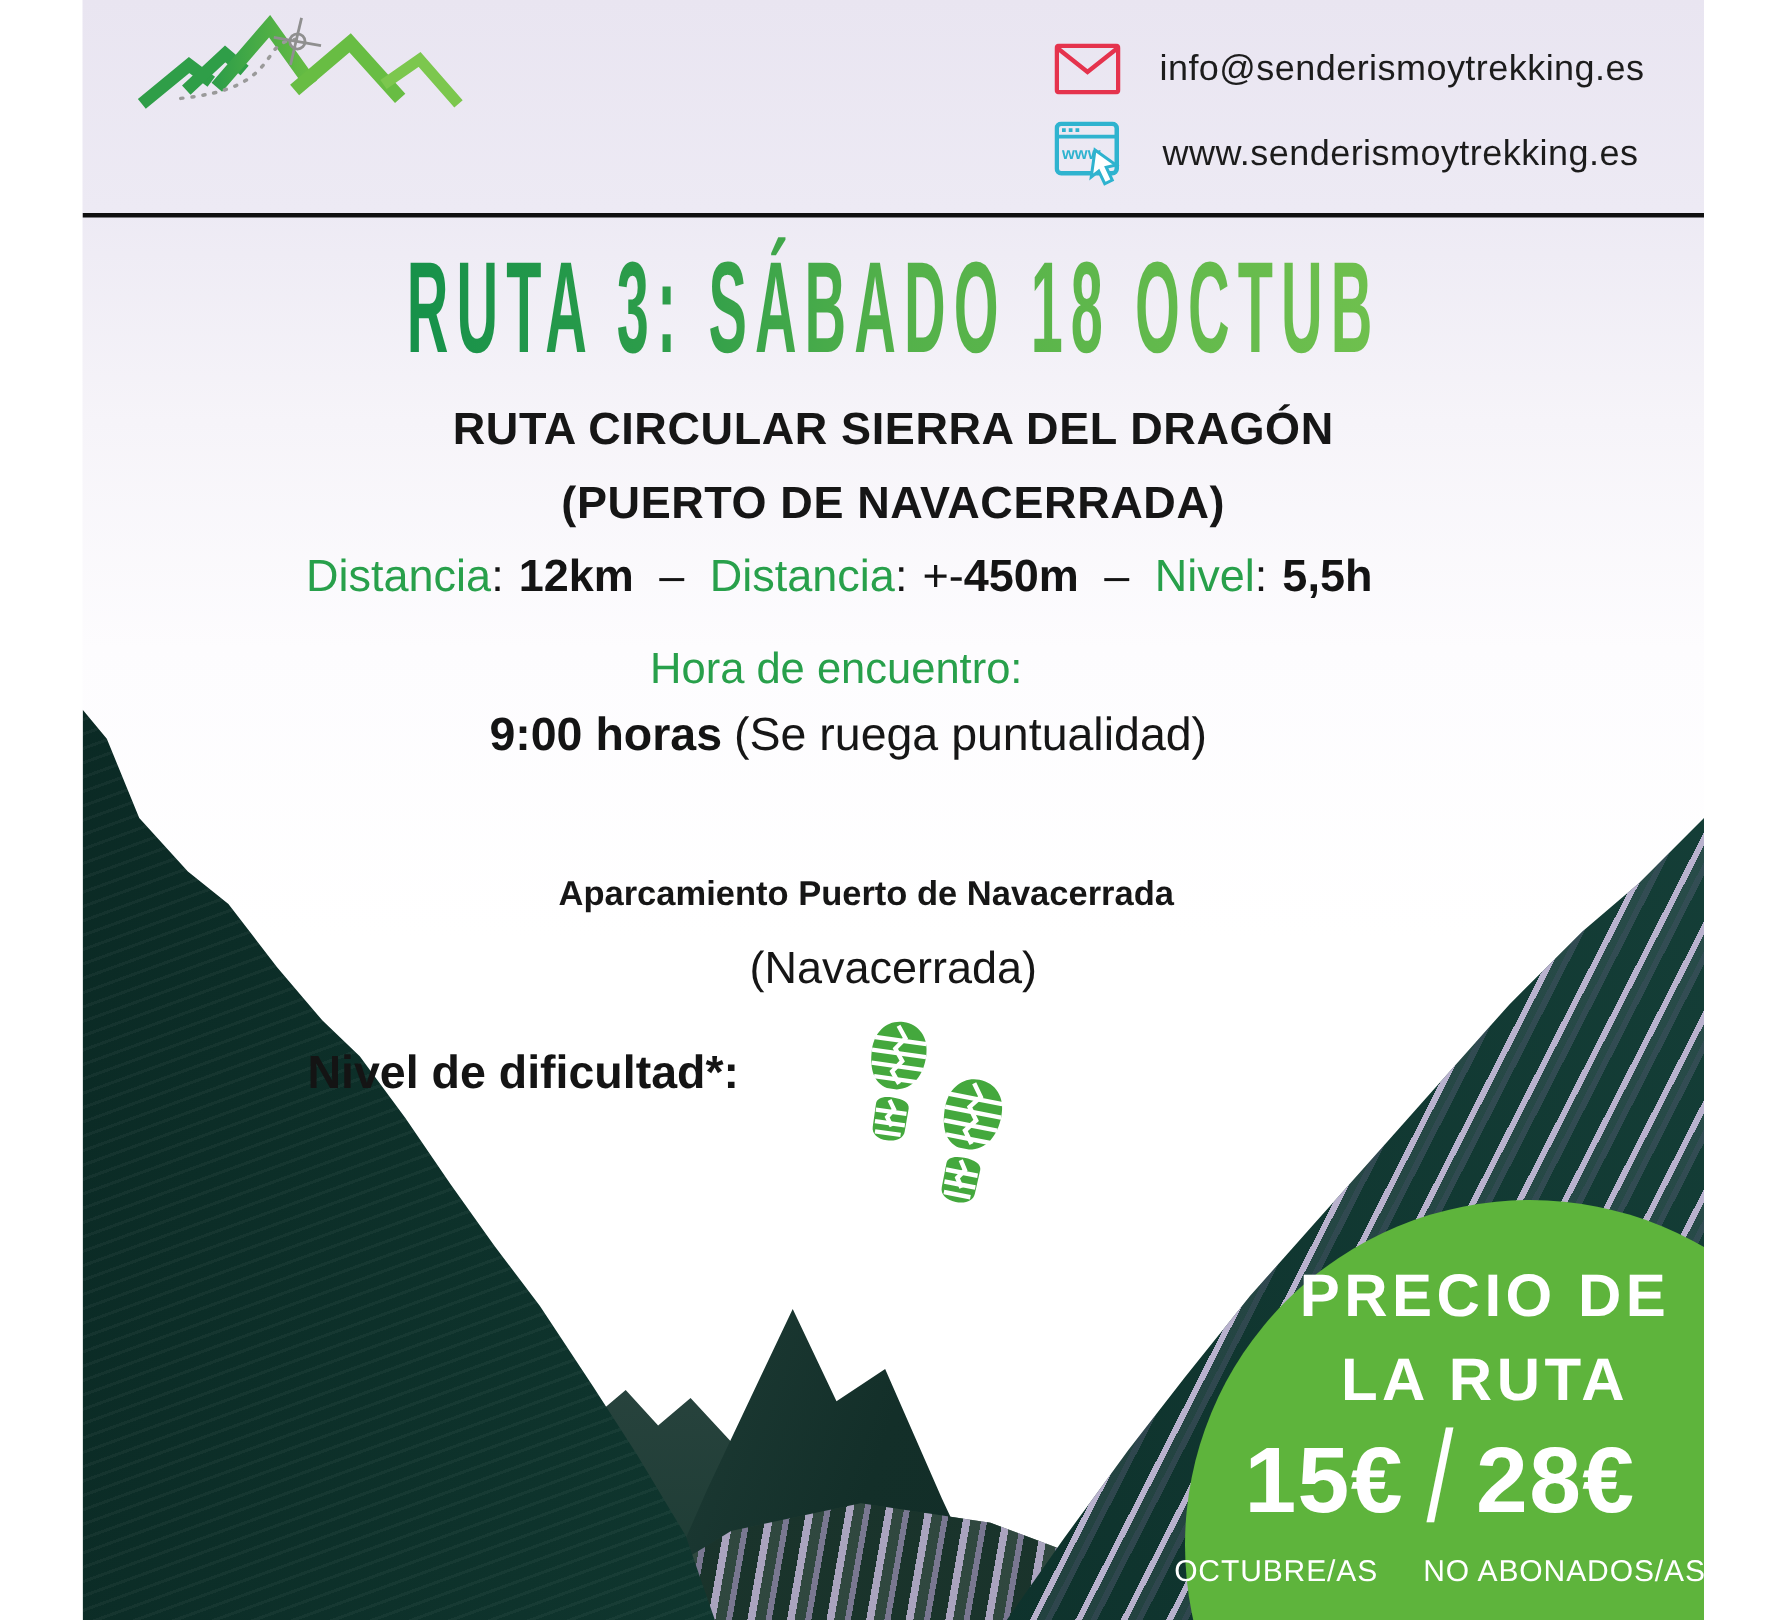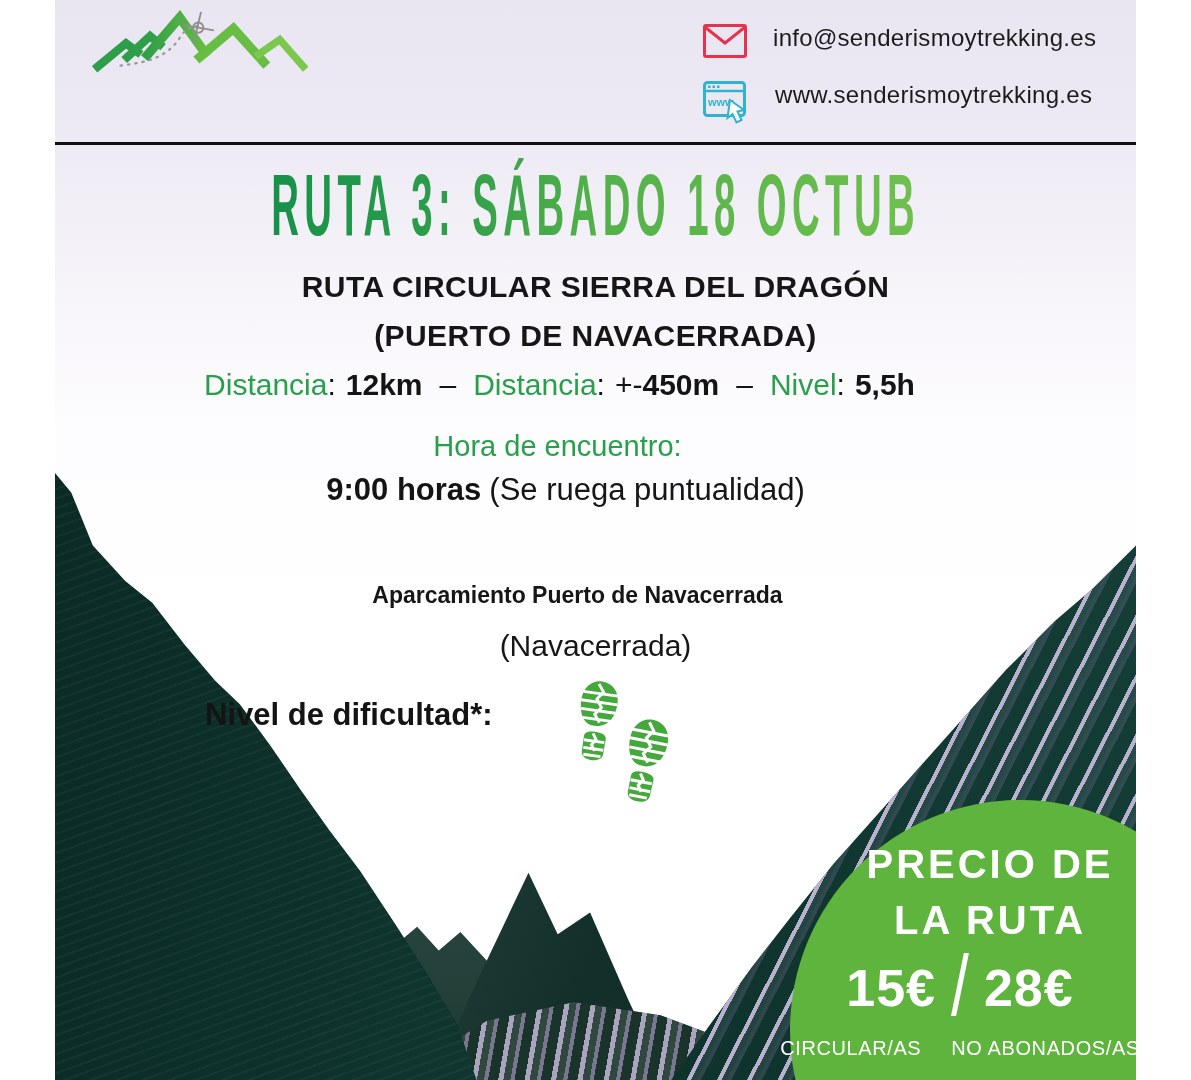--- a/index.html
+++ b/index.html
@@ -23,21 +23,21 @@
   .mtn-left{clip-path:polygon(0 43.8%,1.5% 45.6%,3.5% 50.5%,6.5% 53.8%,9% 55.8%,12% 59.7%,14.8% 63%,17.1% 65.2%,19.9% 69%,22.7% 73.1%,25.4% 76.9%,28.2% 80.6%,31.5% 85.6%,34.2% 89.8%,37.2% 94.8%,39% 100%,0 100%);
     background:repeating-linear-gradient(160deg,rgba(255,255,255,.04) 0 2px,rgba(0,0,0,0) 2px 9px),
                linear-gradient(100deg,#0a2823 0%,#103830 55%,#15473c 90%);}
 
   
   .hdr{position:absolute;top:0;left:0;right:0;height:142px;border-bottom:3px solid #101010;}
   .logo{position:absolute;left:6px;top:0;width:300px;height:140px;}
   .logo svg{position:absolute;left:28px;top:10px;}
   .logo-text{position:absolute;left:6px;top:82px;font-family:"Liberation Serif",serif;font-size:29px;color:#8d8d8d;letter-spacing:2px;word-spacing:3px;white-space:nowrap;}
   .contacts{position:absolute;left:648px;top:24px;display:flex;flex-direction:column;gap:13px;}
-  .contact-row{display:flex;gap:26px;height:44px;}
+  .contact-row{display:flex;align-items:center;gap:26px;height:44px;}
   .contact-row .txt{font-size:24px;color:#1c1c1c;letter-spacing:0.3px;white-space:nowrap;}
 
   
   .line{position:absolute;left:0;right:0;text-align:center;white-space:nowrap;color:#161616;}
   .title{top:162px;height:86px;line-height:86px;font-size:64px;font-weight:bold;letter-spacing:9px;
          transform:scale(0.60,1.35);transform-origin:50% 50%;color:#3aa54b;}
   @supports (-webkit-background-clip:text) or (background-clip:text){
     .title{background:linear-gradient(90deg,#16914a 0%,#2f9e4a 28%,#53b14a 50%,#6fc04e 100%);
            -webkit-background-clip:text;background-clip:text;color:transparent;}
   }
@@ -58,21 +58,21 @@
   .boot{position:absolute;}
   .boot1{left:517px;top:680px;transform:rotate(8deg);}
   .boot2{left:564px;top:717px;transform:rotate(11deg);}
 
   
   .price-circle{position:absolute;left:735px;top:800px;width:460px;height:460px;border-radius:50%;background:#5eb43c;}
   .price-head1,.price-head2{position:absolute;left:720px;width:430px;text-align:center;color:#fff;font-size:40px;font-weight:bold;letter-spacing:3px;white-space:nowrap;}
   .price-head1{top:842px;}
   .price-head2{top:898px;}
   .price-row{position:absolute;left:690px;top:942px;width:430px;display:flex;justify-content:center;align-items:flex-start;color:#fff;}
-  .price-big{font-size:52px;font-weight:bold;letter-spacing:1px;line-height:92px;}
+  .price-big{font-size:62px;font-weight:bold;letter-spacing:1px;line-height:92px;}
   .price-sep{font-size:86px;font-weight:normal;line-height:86px;margin:0 12px;transform:scaleX(0.75);}
   .price-labels{position:absolute;left:690px;top:1037px;width:430px;display:flex;justify-content:center;gap:30px;color:#fff;font-size:20px;letter-spacing:0.6px;white-space:nowrap;}
 </style>
 </head>
 <body>
 
 <div class="screen">
   <div class="flyer">
 
     <div class="mtn mtn-far"></div>
@@ -180,18 +180,18 @@
 
     <div class="price-circle"></div>
     <div class="price-head1">PRECIO DE</div>
     <div class="price-head2">LA RUTA</div>
     <div class="price-row">
       <span class="price-big">15€</span>
       <span class="price-sep">/</span>
       <span class="price-big">28€</span>
     </div>
     <div class="price-labels">
-      <span>CIRCULAR/AS</span>
+      <span>OCTUBRE/AS</span>
       <span>NO ABONADOS/AS</span>
     </div>
 
   </div>
 </div>
 
 </body></html>

